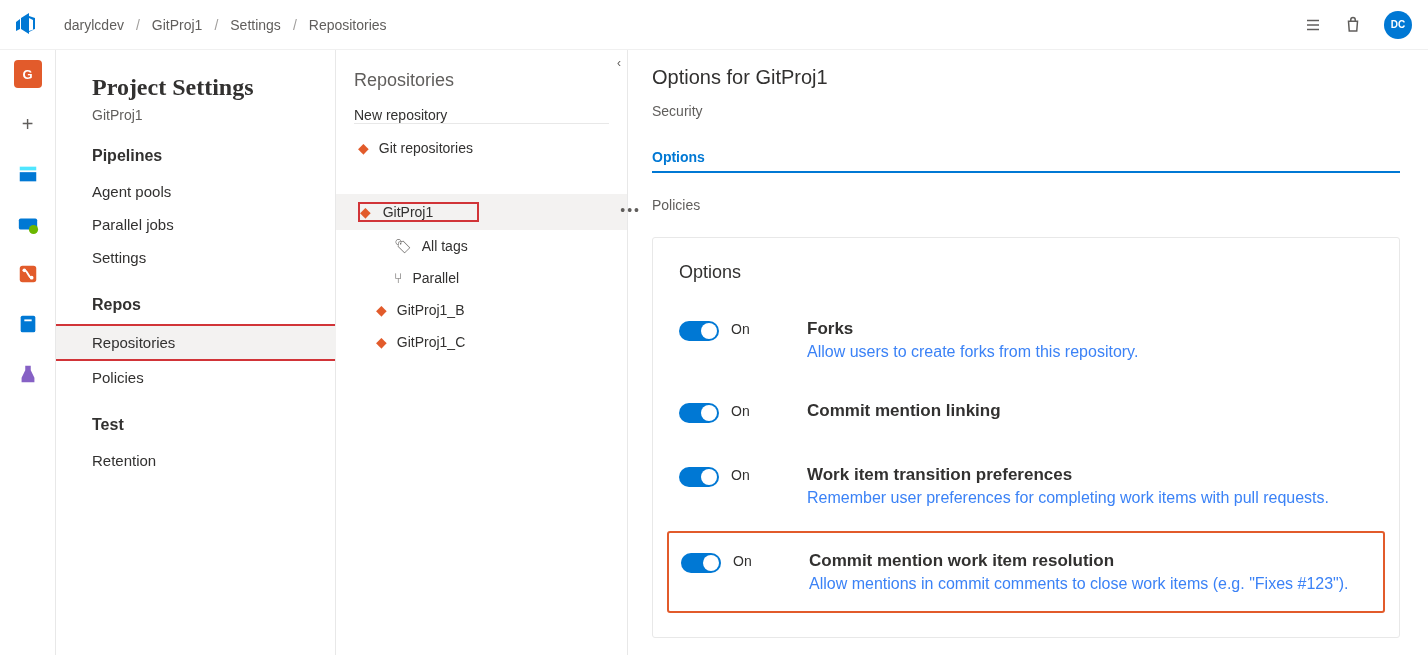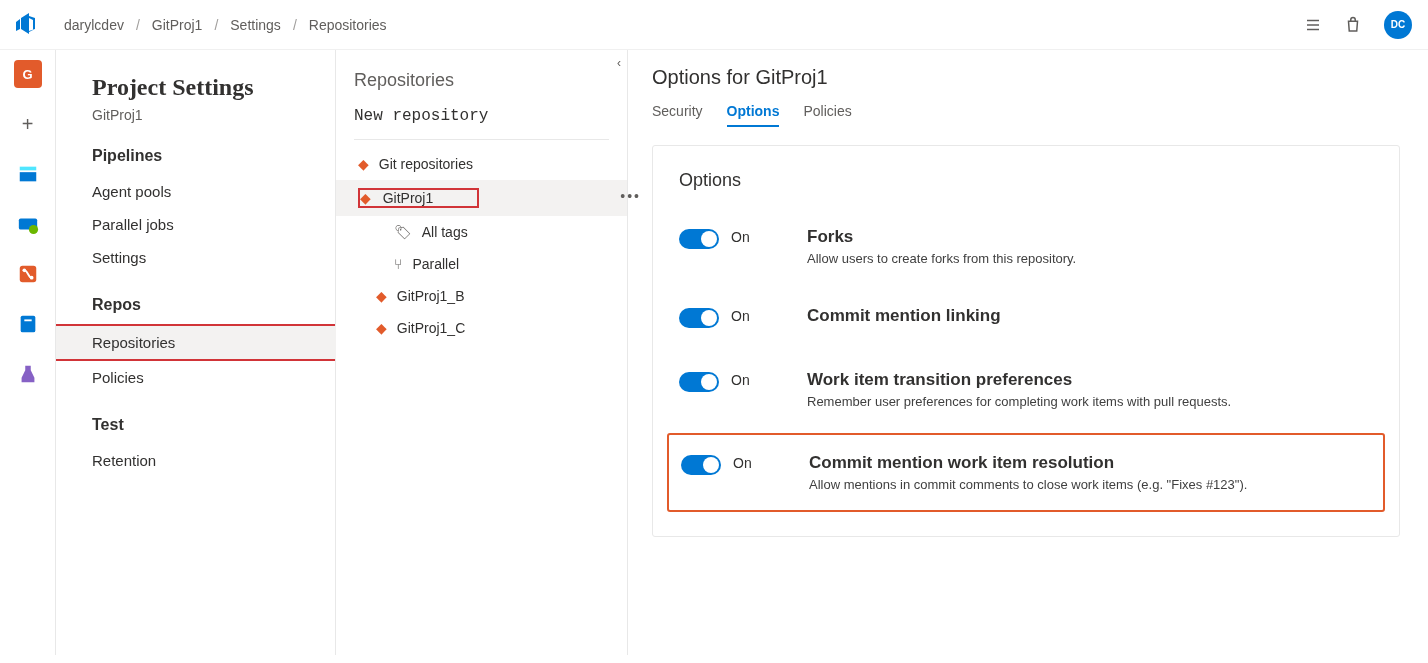--- a/index.html
+++ b/index.html
@@ -27,45 +27,45 @@
 .settings-nav .proj { font-size: 14px; color: #605e5c; margin-bottom: 24px; }
 .settings-nav .group { font-weight: 600; font-size: 16px; margin-top: 22px; margin-bottom: 10px; }
 .settings-nav .item { font-size: 15px; padding: 8px 0; color: #323130; cursor: pointer; }
 .settings-nav .item.active { background: #f3f2f1; margin-left: -36px; padding-left: 36px; margin-right: -20px; }
 .red-box { border: 2px solid #d13438; margin-left: -36px; padding-left: 34px; margin-right: -20px; }
 .red-box .item { padding: 8px 0; }
 
 .repo-list { width: 292px; border-right: 1px solid #e8e8e8; padding: 20px 18px; position: relative; background: #fff; }
 .repo-list .collapse { position: absolute; top: 6px; right: 6px; font-size: 12px; color: #605e5c; cursor: pointer; }
 .repo-list h2 { font-size: 18px; font-weight: 400; color: #605e5c; margin-bottom: 16px; }
-.repo-list .newrepo { font-size: 16px; color: #323130; padding-bottom: 14px; border-bottom: 1px solid #e8e8e8; margin-bottom: 8px; cursor: pointer; font-family: Liberation Mono, monospace; }
+.repo-list .newrepo { font-size: 14px; color: #323130; border-bottom: 1px solid #e8e8e8; margin-bottom: 8px; cursor: pointer; }
 .repo-list .rnode { display: flex; align-items: center; gap: 10px; padding: 8px 4px; font-size: 14px; cursor: pointer; position: relative; }
-.repo-list .rnode.selected { background: #f3f2f1; margin-left: -18px; margin-right: -18px; padding-left: 22px; padding-right: 22px; }
+.repo-list .rnode.selected { background: #f3f2f1; margin-left: -18px; margin-right: -18px; padding-left: 22px; padding-right: 22px; margin-top: 30px; }
 .repo-list .rnode.indent { padding-left: 22px; }
 .repo-list .rnode.indent2 { padding-left: 40px; }
 .repo-list .more { position: absolute; right: -14px; top: 8px; color: #605e5c; font-size: 14px; letter-spacing: 2px; }
 .repo-red-box { border: 2px solid #d13438; display: inline-block; padding-right: 44px; }
 .git-icon { font-size: 14px; }
 
 .content { flex: 1; padding: 16px 28px 20px 24px; background: #fff; overflow: auto; }
 .content h1 { font-size: 20px; font-weight: 400; color: #323130; margin-bottom: 14px; }
-.tabs { display: flex; gap: 24px; font-size: 14px; margin-bottom: 18px; }
+.tabs { display: flex; gap: 24px; font-size: 14px; margin-bottom: 18px; flex-direction: column; }
 .tabs .tab { color: #605e5c; cursor: pointer; padding-bottom: 6px; }
 .tabs .tab.active { color: #0078d4; font-weight: 600; border-bottom: 2px solid #0078d4; }
 
 .card { border: 1px solid #e8e8e8; border-radius: 3px; padding: 24px 26px; }
 .card h2 { font-size: 18px; font-weight: 400; margin-bottom: 20px; }
 .option-row { display: flex; gap: 18px; padding: 16px 0 24px 0; }
 .option-row.boxed { border: 2px solid #e25b2b; border-radius: 3px; padding: 18px 12px; margin: 0 -12px; }
 .toggle-col { width: 110px; display: flex; align-items: flex-start; gap: 12px; padding-top: 2px; }
 .toggle { width: 40px; height: 20px; border-radius: 10px; background: #0078d4; position: relative; cursor: pointer; }
 .toggle .knob { position: absolute; right: 2px; top: 2px; width: 16px; height: 16px; border-radius: 50%; background: #fff; }
 .toggle-label { font-size: 14px; color: #323130; }
 .text-col .title { font-size: 17px; font-weight: 600; margin-bottom: 4px; }
-.text-col .desc { font-size: 13px; color: #404040; }
+.text-col .desc { font-size: 16px; color: #3b82f6; }
 </style>
 </head>
 <body>
 
 <div class="topbar">
   <svg class="logo" viewBox="0 0 24 24">
     <path fill="#0078d4" d="M0 9l4-3v10l-4 2V9zm5-4l8-5v3l6 2v11l-6 2v3l-8-5V5zm8 0v14l4-2V7l-4-2z"></path>
   </svg>
   <div class="breadcrumb">
     <span class="crumb">darylcdev</span>

